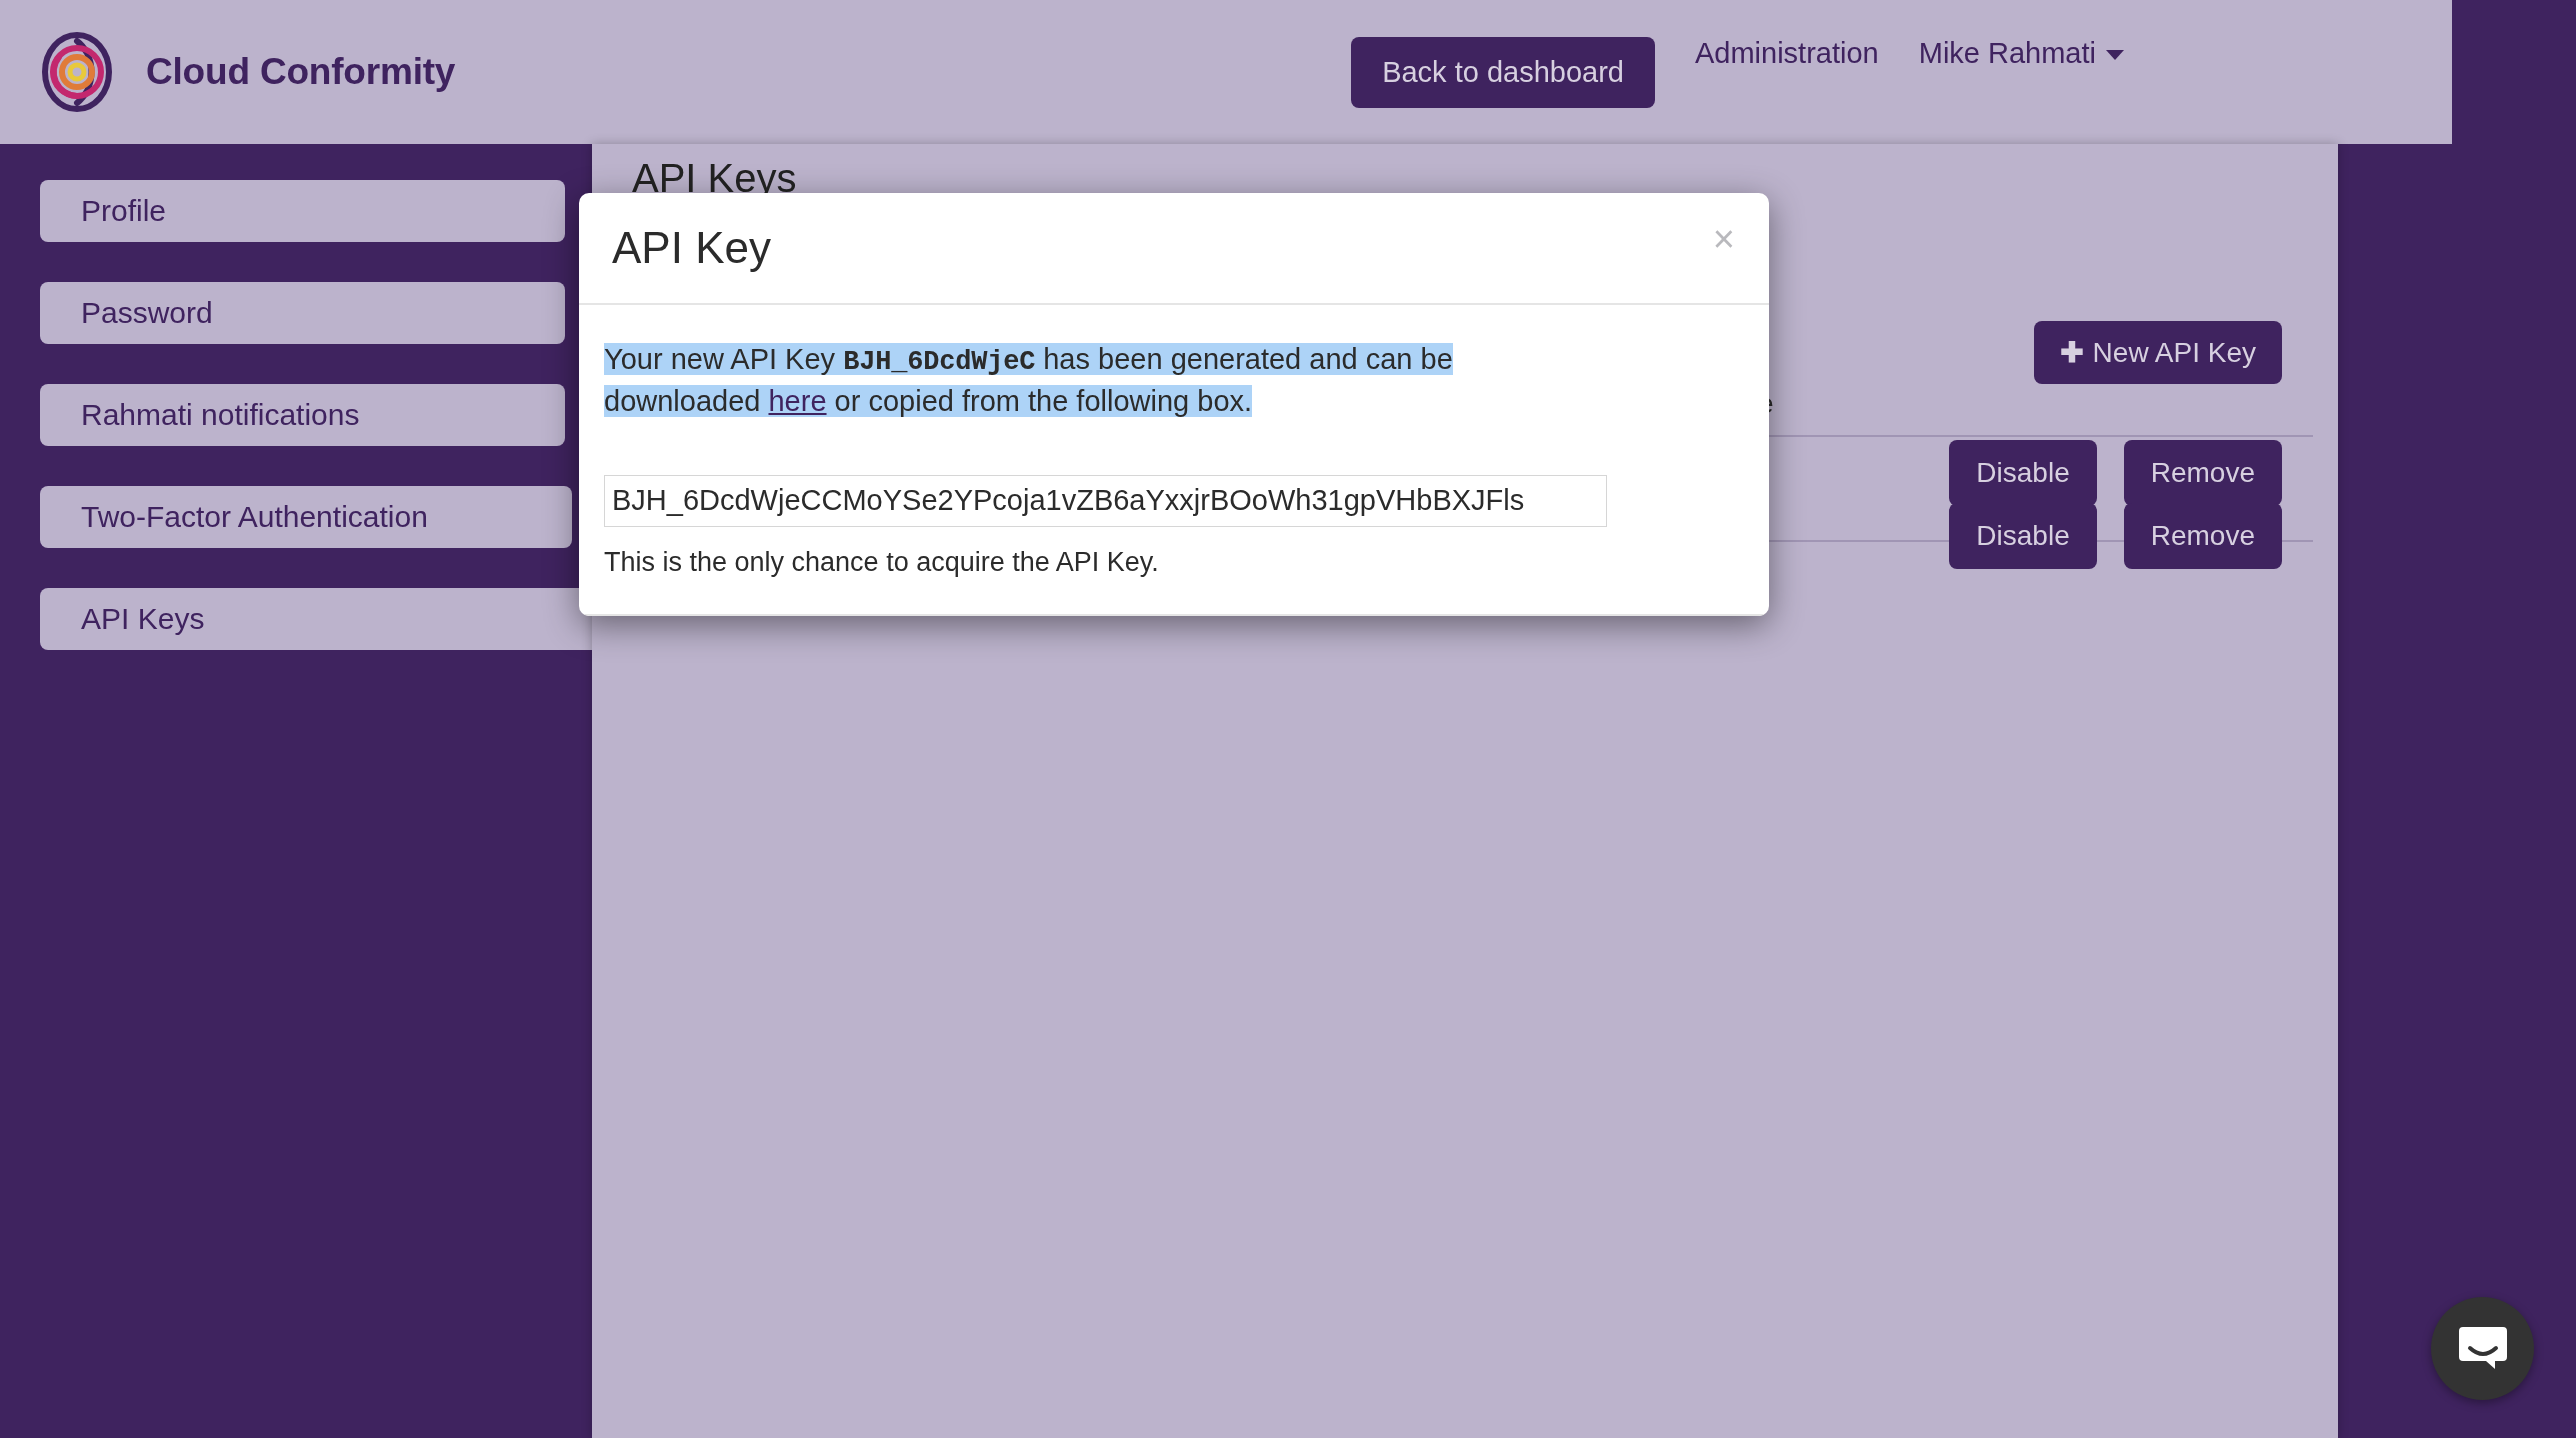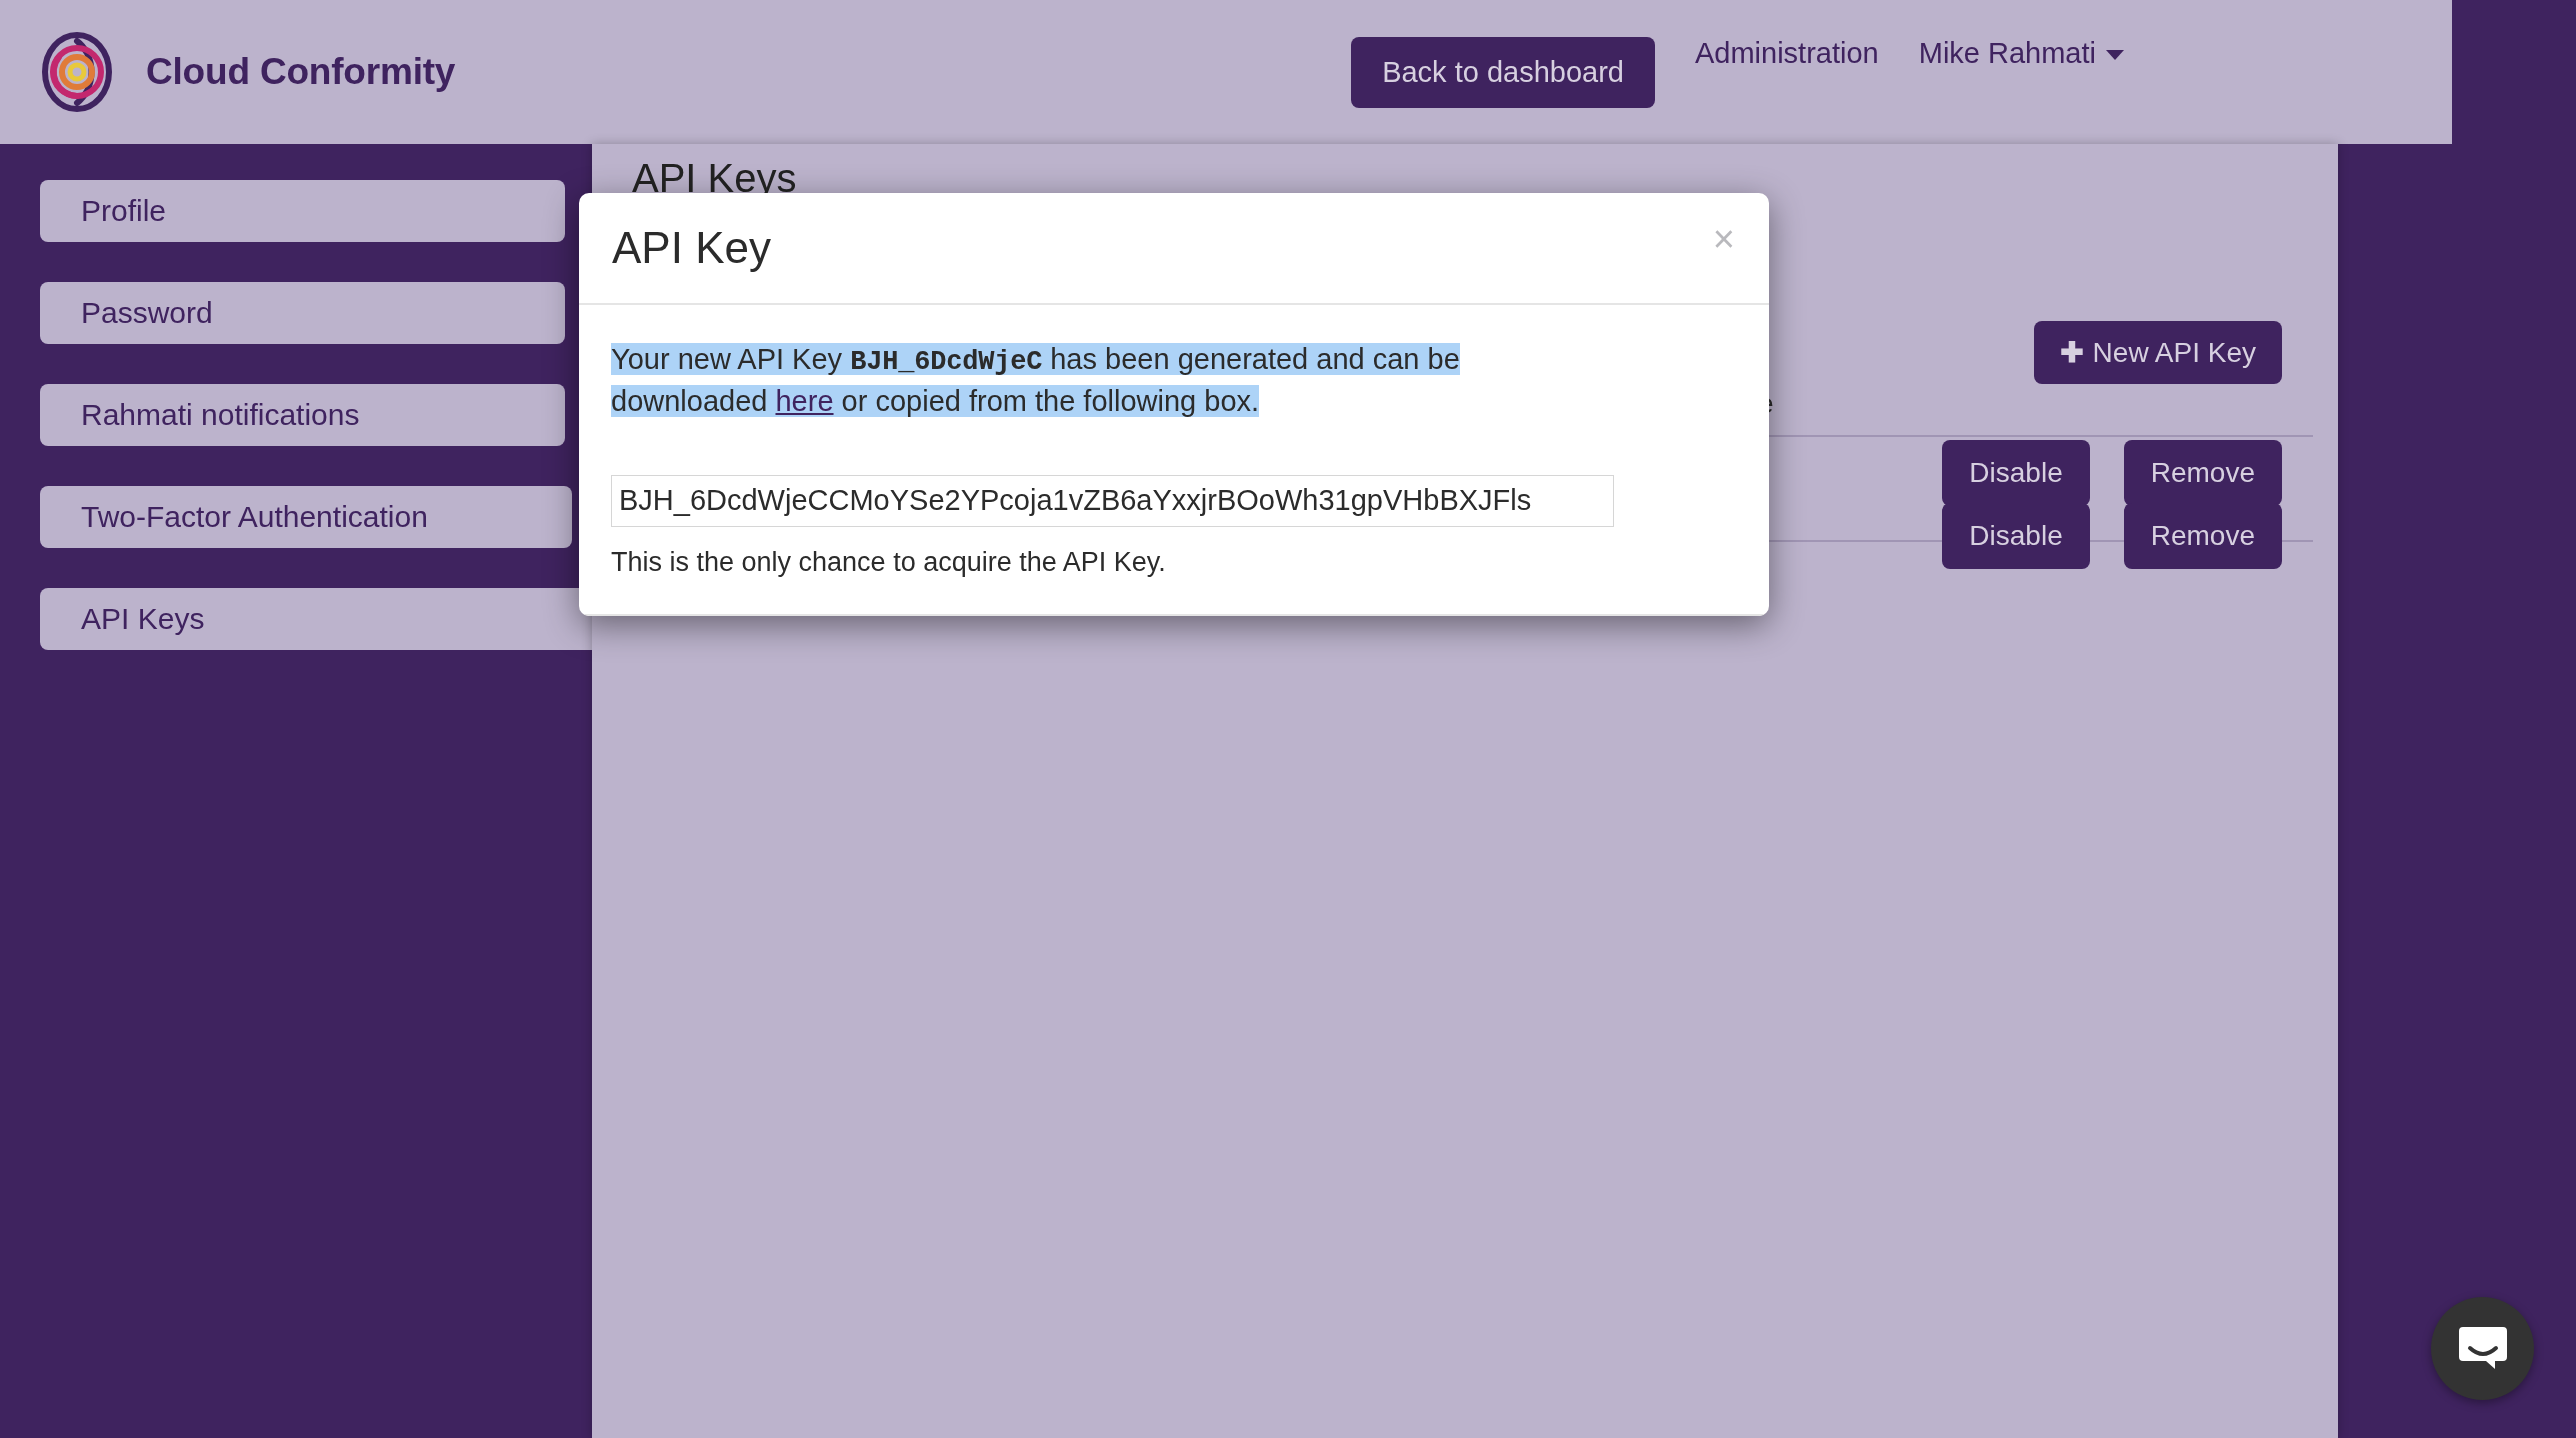--- a/index.html
+++ b/index.html
@@ -131,21 +131,21 @@
   .row-divider {
     position: absolute;
     left: 40px;
     width: 1681px;
     height: 2px;
     background: rgba(110,95,135,0.35);
   }
   .row-actions {
     position: absolute;
     display: flex;
-    gap: 34px;
+    gap: 27px;
     margin-left: 28px;
   }
   .act-btn {
     background: #3F235F;
     color: #D7D0E0;
     border: none;
     border-radius: 8px;
     font-family: "Liberation Sans", sans-serif;
     font-size: 28px;
     padding: 17px 27px;
@@ -182,21 +182,21 @@
     background: none;
     border: none;
     font-family: "Liberation Sans", sans-serif;
     font-size: 38px;
     line-height: 1;
     color: #b9b9bd;
     cursor: pointer;
     padding: 4px 8px;
   }
   .modal-body {
-    padding: 34px 32px 36px 32px;
+    padding: 34px 32px 36px 25px;
     border-bottom: 2px solid #e5e5e5;
   }
   .modal-msg {
     font-size: 29px;
     line-height: 1.42;
     color: #2b2b2b;
     max-width: 885px;
   }
   .hl { background: #ADD3F7; }
   .mono {

